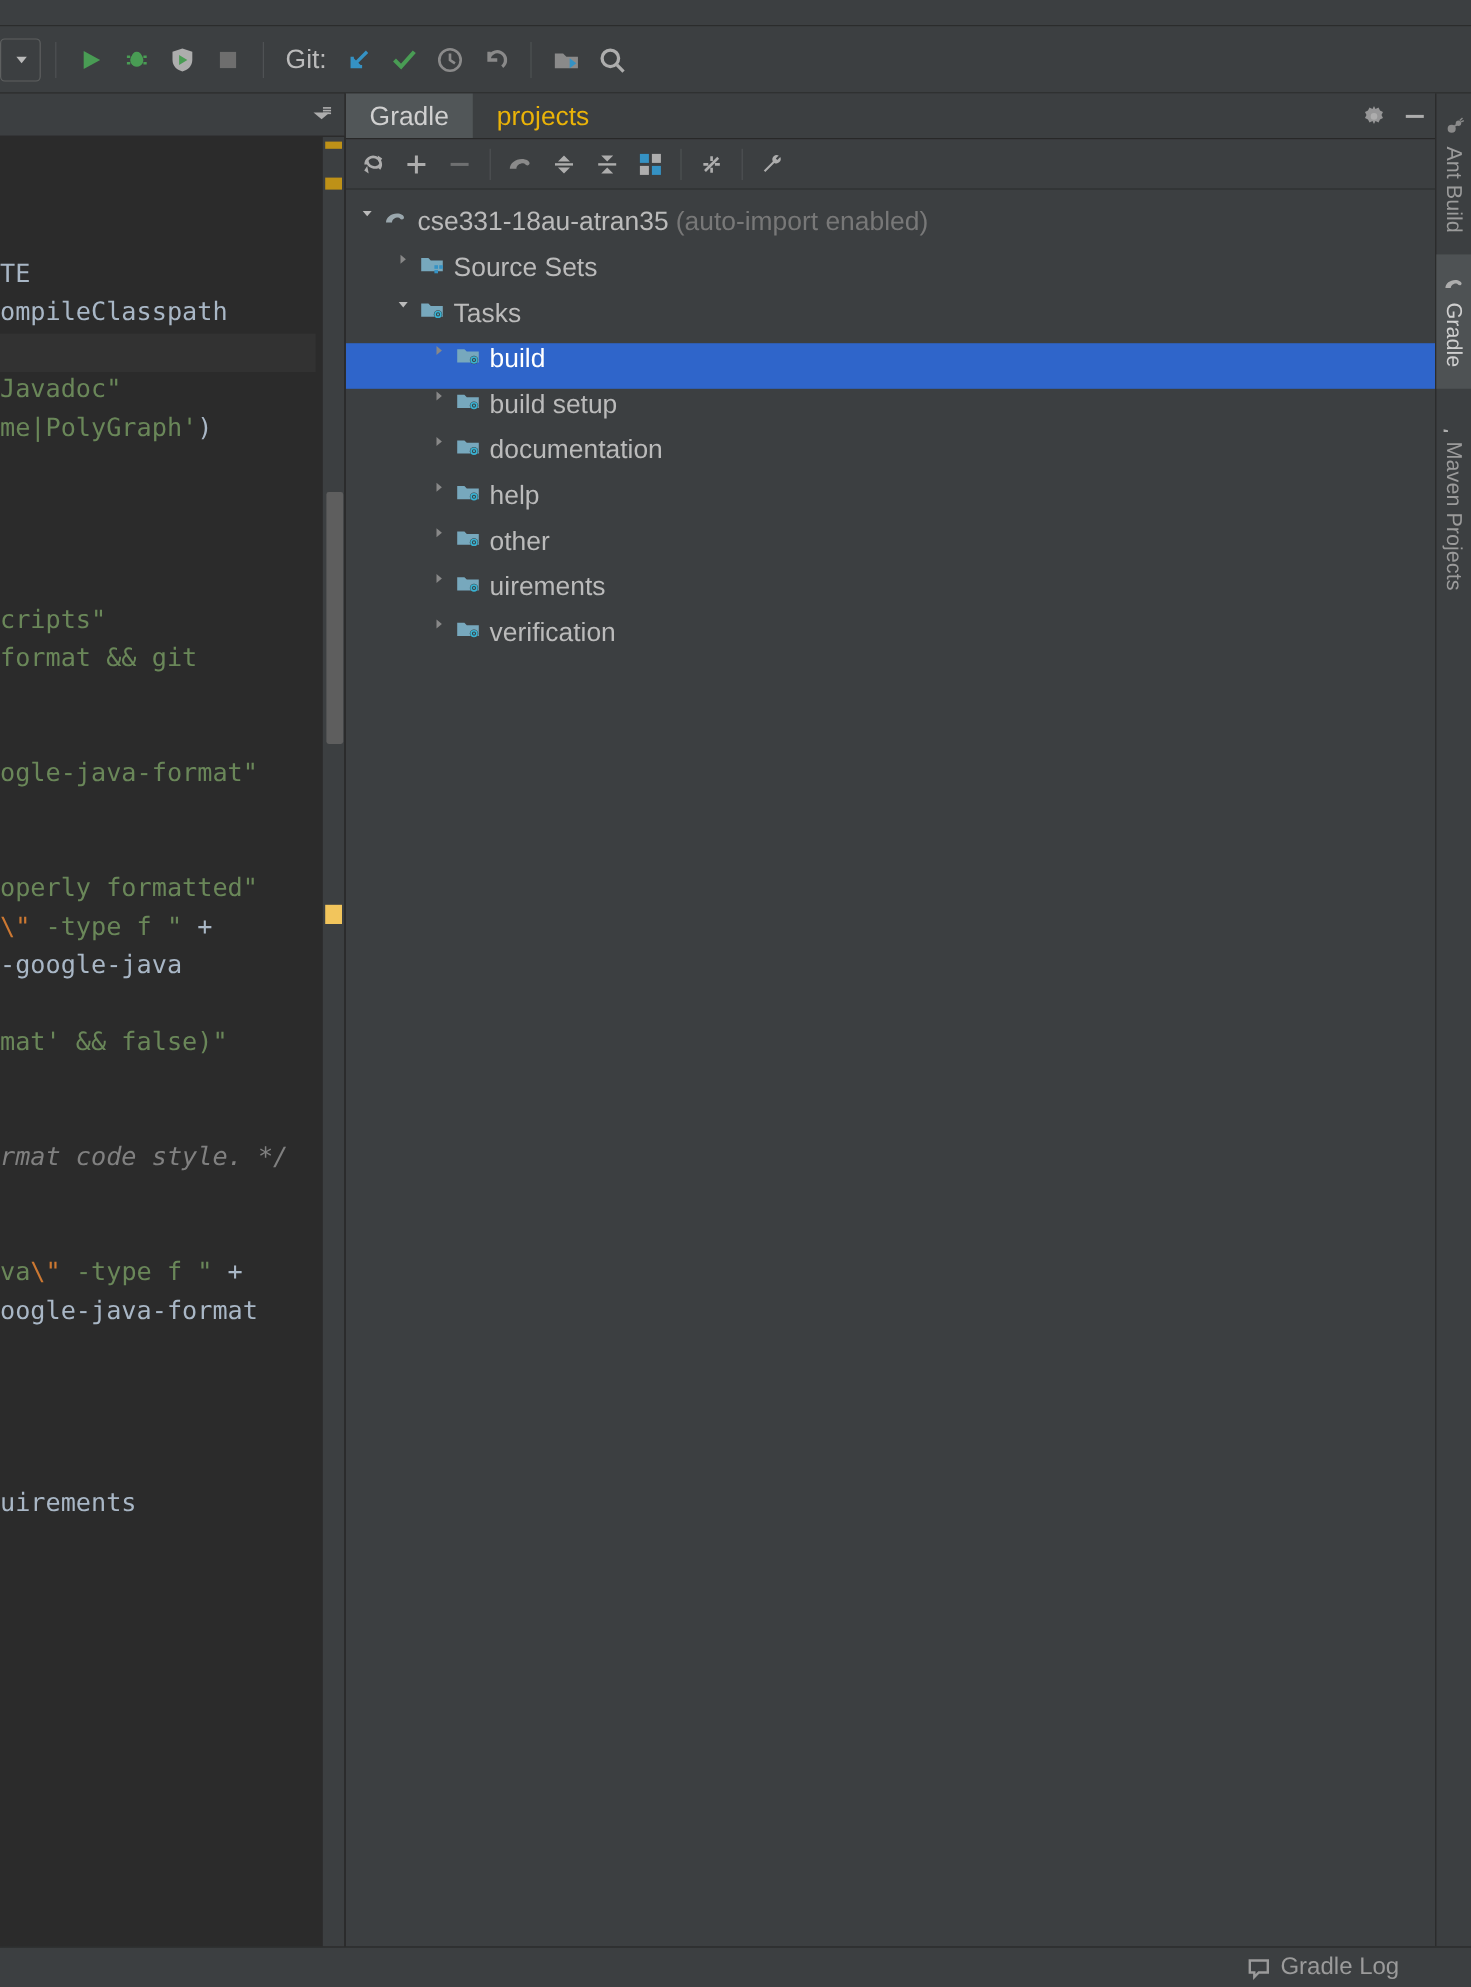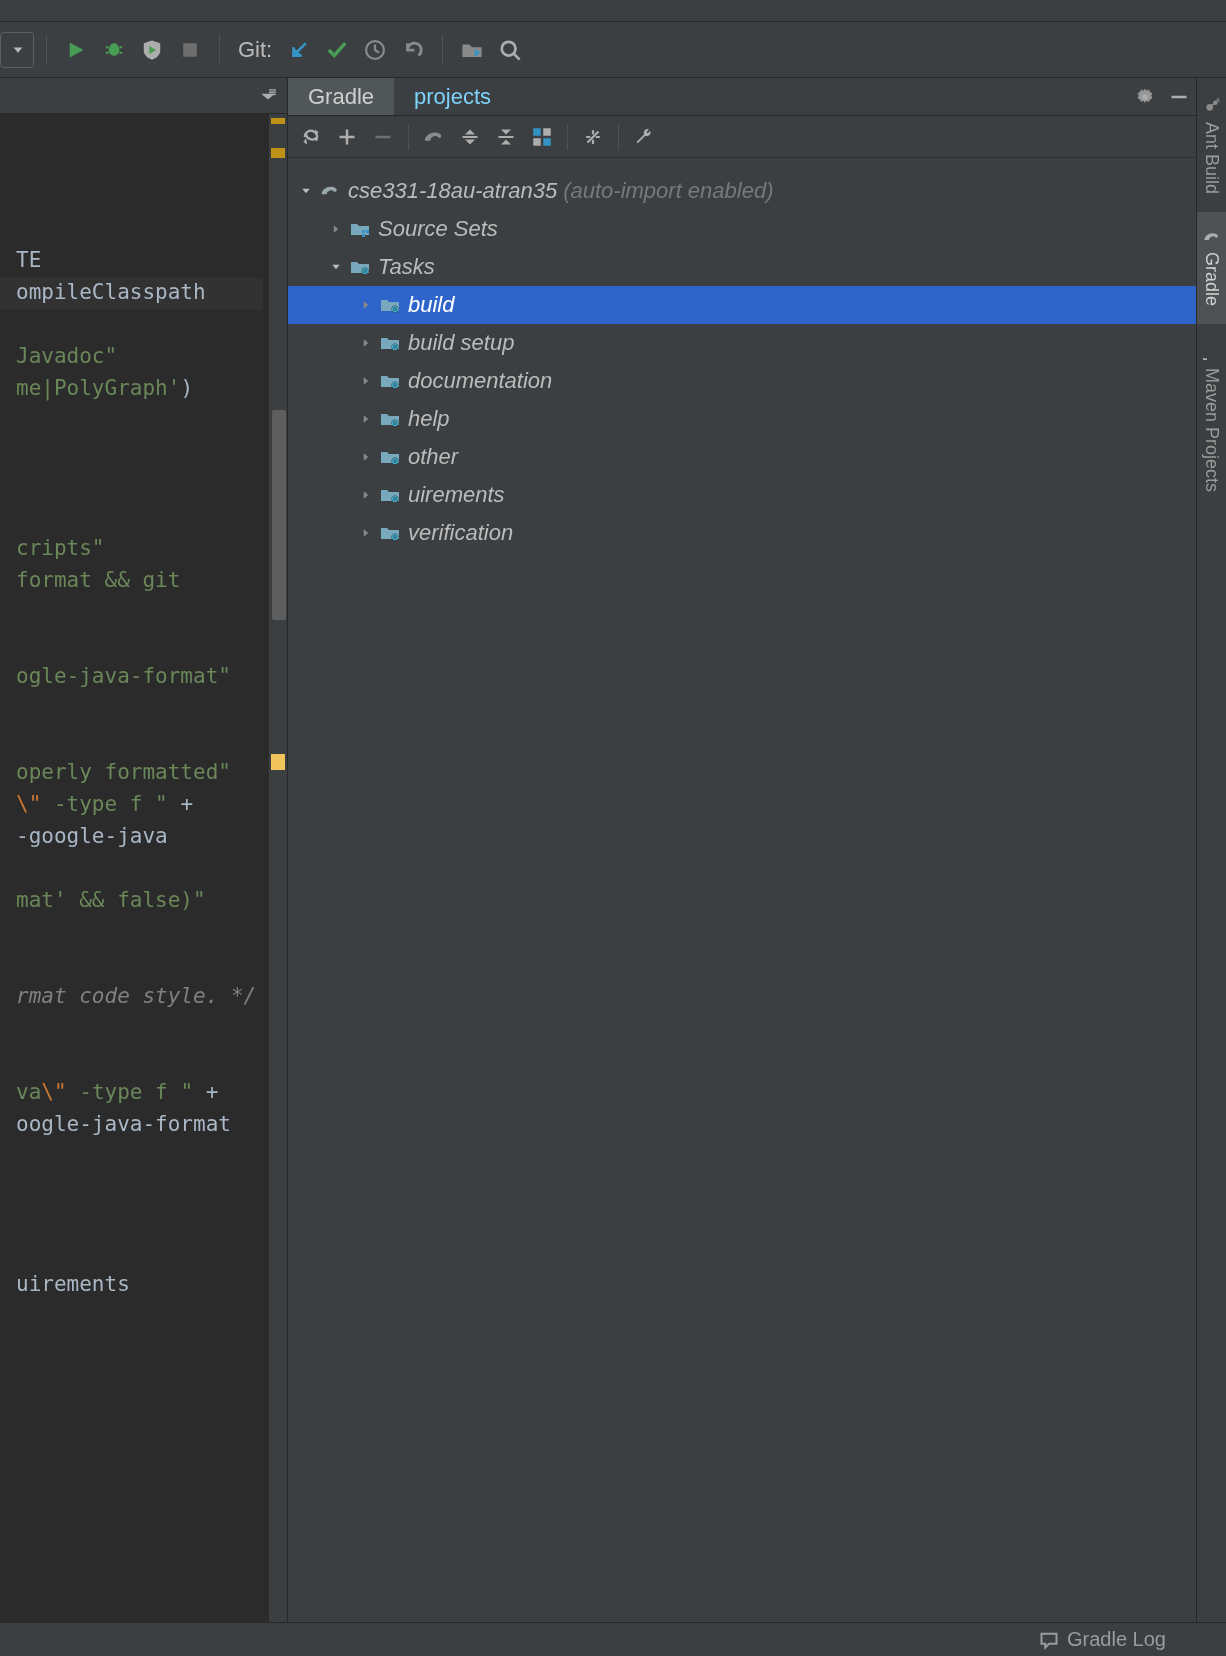--- a/index.html
+++ b/index.html
@@ -111,22 +111,21 @@
     position: absolute;
     left: 0; right: 24px;
     top: 164px;
     height: 32px;
     background: #323232;
     z-index: 0;
   }
   .editor-area .code {
     position: relative;
     z-index: 1;
-    padding-left: 16px;
-    margin-top: 32px;
+    padding-left: 0;
   }
   .tok-id  { color: #a9b7c6; }
   .tok-str { color: #6a8759; }
   .tok-cmt { color: #808080; font-style: italic; }
   .tok-esc { color: #cc7832; }
   .tok-paren { color: #a9b7c6; }
 
   
   .stripe {
     position: absolute;
@@ -165,21 +164,21 @@
     height: 38px;
     background: #3c3f41;
     border-bottom: 1px solid #282828;
   }
   .gradle-tabs .tab {
     padding: 0 20px;
     height: 100%;
     display: flex;
     align-items: center;
     font-size: 22px;
-    color: #7dd3fc;
+    color: #eab308;
   }
   .gradle-tabs .tab.active {
     background: #515658;
     color: #d0d0d0;
   }
   .gradle-tabs .spacer { flex: 1; }
   .gradle-toolbar {
     display: flex;
     align-items: center;
     height: 42px;
@@ -204,24 +203,23 @@
   .tree {
     flex:1;
     overflow:auto;
     font-size:22px;
     color:#bbbbbb;
     padding-top:14px;
     padding-bottom:14px;
   }
   .node {
     display:flex;
-    align-items:center;
+    align-items:flex-start;
     height:38px;
     white-space:nowrap;
-    font-style:italic;
   }
   .node .arrow {
     width:16px;
     display:flex;align-items:center;justify-content:center;
     margin-right:6px;
   }
   .node .icon { width:20px;height:20px; margin-right:8px; display:flex;align-items:center;justify-content:center;}
   .node.indent-0 { padding-left: 10px; }
   .node.indent-1 { padding-left: 40px; }
   .node.indent-2 { padding-left: 70px; }

